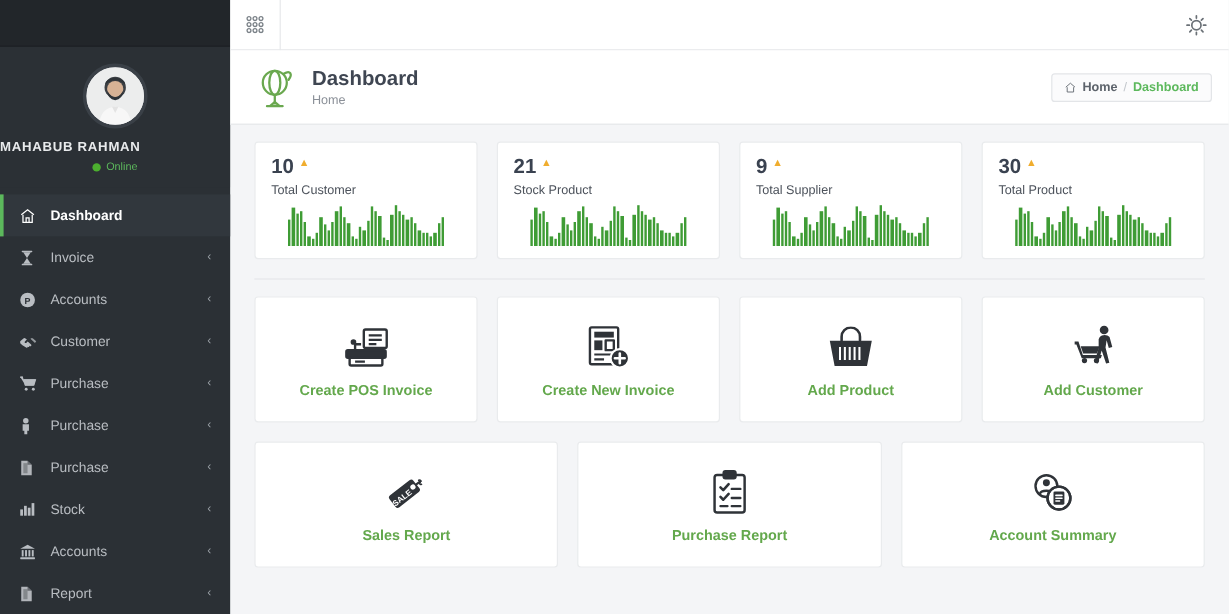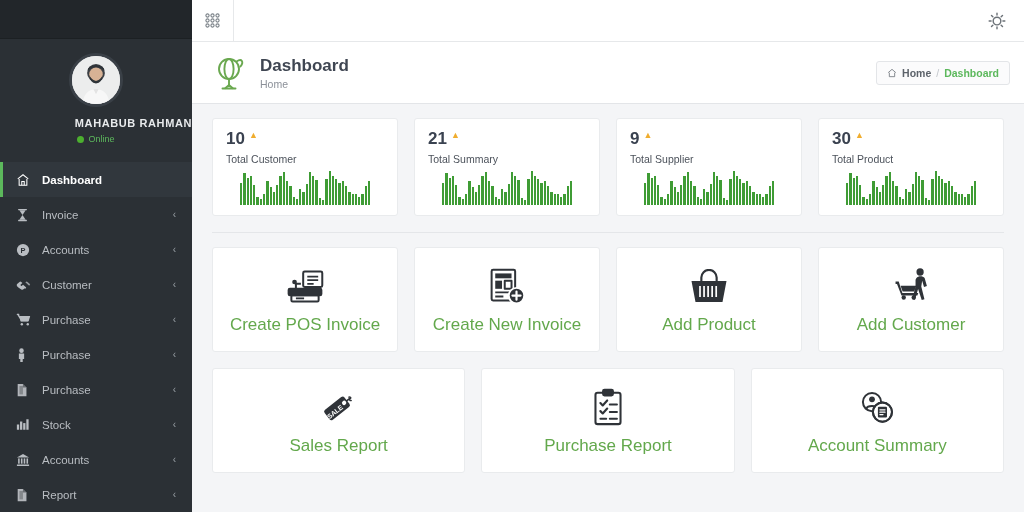--- a/index.html
+++ b/index.html
@@ -18,21 +18,21 @@
     display: flex; flex-direction: column;
     height: 512px; overflow: hidden;
   }
   .sidebar-top {
     height: 42px;
     background: #22262a;
     border-bottom: 1px solid #1c2023;
   }
   .profile {
     padding: 14px 0 12px 0;
-    text-align: right;
+    text-align: left;
     background: #2b3035;
   }
   .avatar-wrap {
     width: 54px; height: 54px;
     margin: 0 auto 10px auto;
     border-radius: 50%;
     border: 3px solid #3a4047;
     background: #e9eaec;
     overflow: hidden;
     position: relative;
@@ -160,21 +160,21 @@
     flex: 1;
     background: #ffffff;
     border: 1px solid #e9ebed;
     border-radius: 3px;
     height: 105px;
     display: flex; flex-direction: column;
     align-items: center; justify-content: center;
     cursor: pointer;
   }
   .action-icon { height: 44px; display: flex; align-items: center; justify-content: center; color: #2f3338; }
-  .action-label { margin-top: 6px; font-size: 17px; font-weight: normal; color: #63a84c; }
+  .action-label { margin-top: 6px; font-size: 12px; font-weight: bold; color: #63a84c; }
 </style>
 </head>
 <body>
 
 <div class="app">
 
   <aside class="sidebar">
     <div class="sidebar-top"></div>
 
     <div class="profile">
@@ -420,21 +420,21 @@
               <i style="height:11.36px"></i>
               <i style="height:18.56px"></i>
               <i style="height:24.32px"></i>
             </div>
           </div>
           <div class="stat-card">
             <div class="stat-top">
               <span class="stat-value">21</span>
               <span class="stat-arrow">▲</span>
             </div>
-            <div class="stat-label">Total Summary</div>
+            <div class="stat-label">Stock Product</div>
             <div class="spark">
               <i style="height:21.8px"></i>
               <i style="height:31.52px"></i>
               <i style="height:27.2px"></i>
               <i style="height:28.64px"></i>
               <i style="height:20px"></i>
               <i style="height:8.48px"></i>
               <i style="height:6.32px"></i>
               <i style="height:11.36px"></i>
               <i style="height:24.32px"></i>

